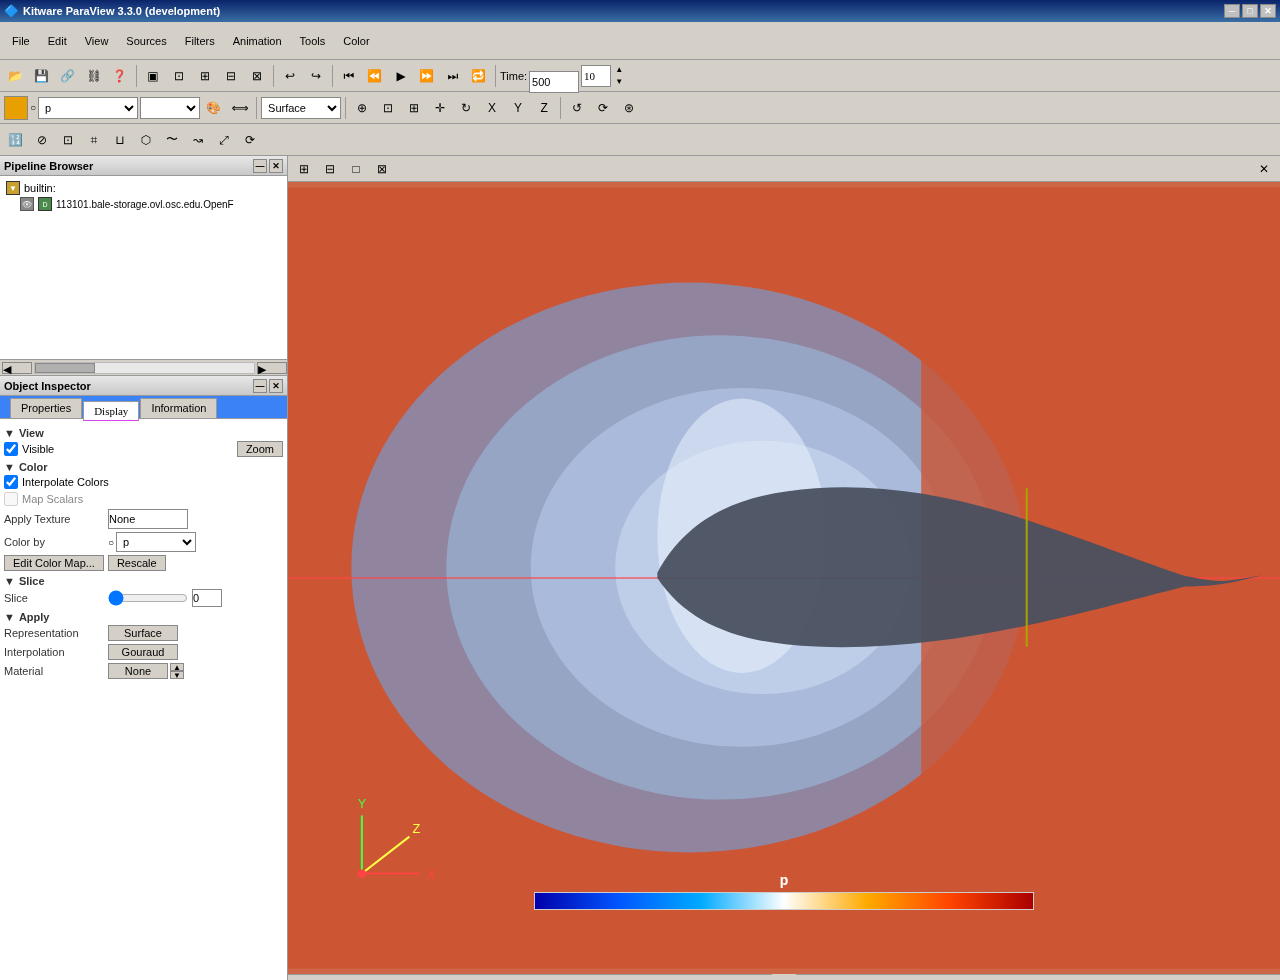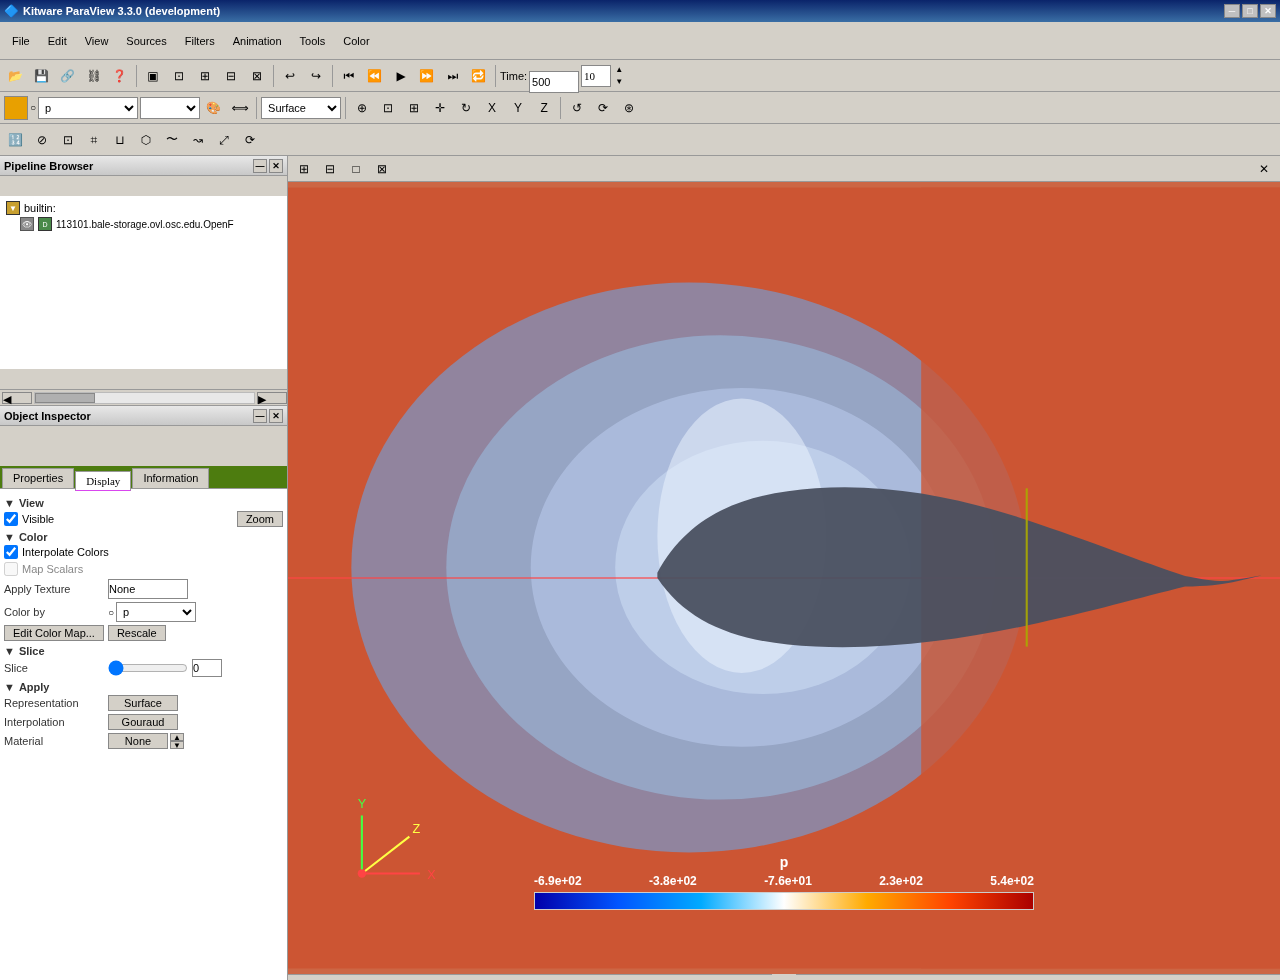--- a/index.html
+++ b/index.html
@@ -90,25 +90,24 @@
     #left-panel {
       width: 288px;
       display: flex;
       flex-direction: column;
       background: #d4d0c8;
       border-right: 1px solid #999;
     }
 
     
     #pipeline-browser {
-      height: 250px;
+      height: 220px;
       display: flex;
       flex-direction: column;
       border-bottom: 1px solid #999;
-      gap: 20px;
     }
     .panel-header {
       background: linear-gradient(to bottom, #e8e8e8, #c8c8c8);
       height: 20px;
       display: flex;
       align-items: center;
       justify-content: space-between;
       padding: 0 4px;
       font-size: 11px;
       font-weight: bold;
@@ -153,25 +152,24 @@
     }
 
     
     #object-inspector {
       flex: 1;
       display: flex;
       flex-direction: column;
     }
     #inspector-tabs {
       display: flex;
-      background: #4d7c0f;
+      background: #3b82f6;
       border-bottom: 1px solid #999;
       padding-top: 2px;
-      padding-left: 2px;
-      margin-top: 40px;
+      padding-left: 10px;
     }
     .inspector-tab {
       padding: 3px 10px;
       background: #d4d0c8;
       border: 1px solid #999;
       border-bottom: none;
       cursor: pointer;
       font-size: 11px;
       margin-right: 1px;
     }
@@ -606,27 +604,20 @@
           <line x1="0" y1="0" x2="0" y2="-55" stroke="#44ff44" stroke-width="2"></line>
           <text x="0" y="-62" fill="#44ff44" font-size="12" text-anchor="middle">Y</text>
           <text x="62" y="5" fill="#ff4444" font-size="12">X</text>
           <text x="48" y="-38" fill="#ffff44" font-size="12">Z</text>
           <circle cx="0" cy="0" r="4" fill="#ff4444"></circle>
         </g>
       </svg>
 
       <div id="colorbar-area">
         <div style="color:white;font-size:14px;font-weight:bold;margin-bottom:4px;">p</div>
-        <div id="colorbar-labels">
-          <span>-6.9e+02</span>
-          <span>-3.8e+02</span>
-          <span>-7.6e+01</span>
-          <span>2.3e+02</span>
-          <span>5.4e+02</span>
-        </div>
         <div id="colorbar"></div>
       </div>
     </div>
     <div id="viewport-bottom">
       <div class="toolbar-btn">⊡</div>
     </div>
   </div>
 </div>
 
 </body></html>

